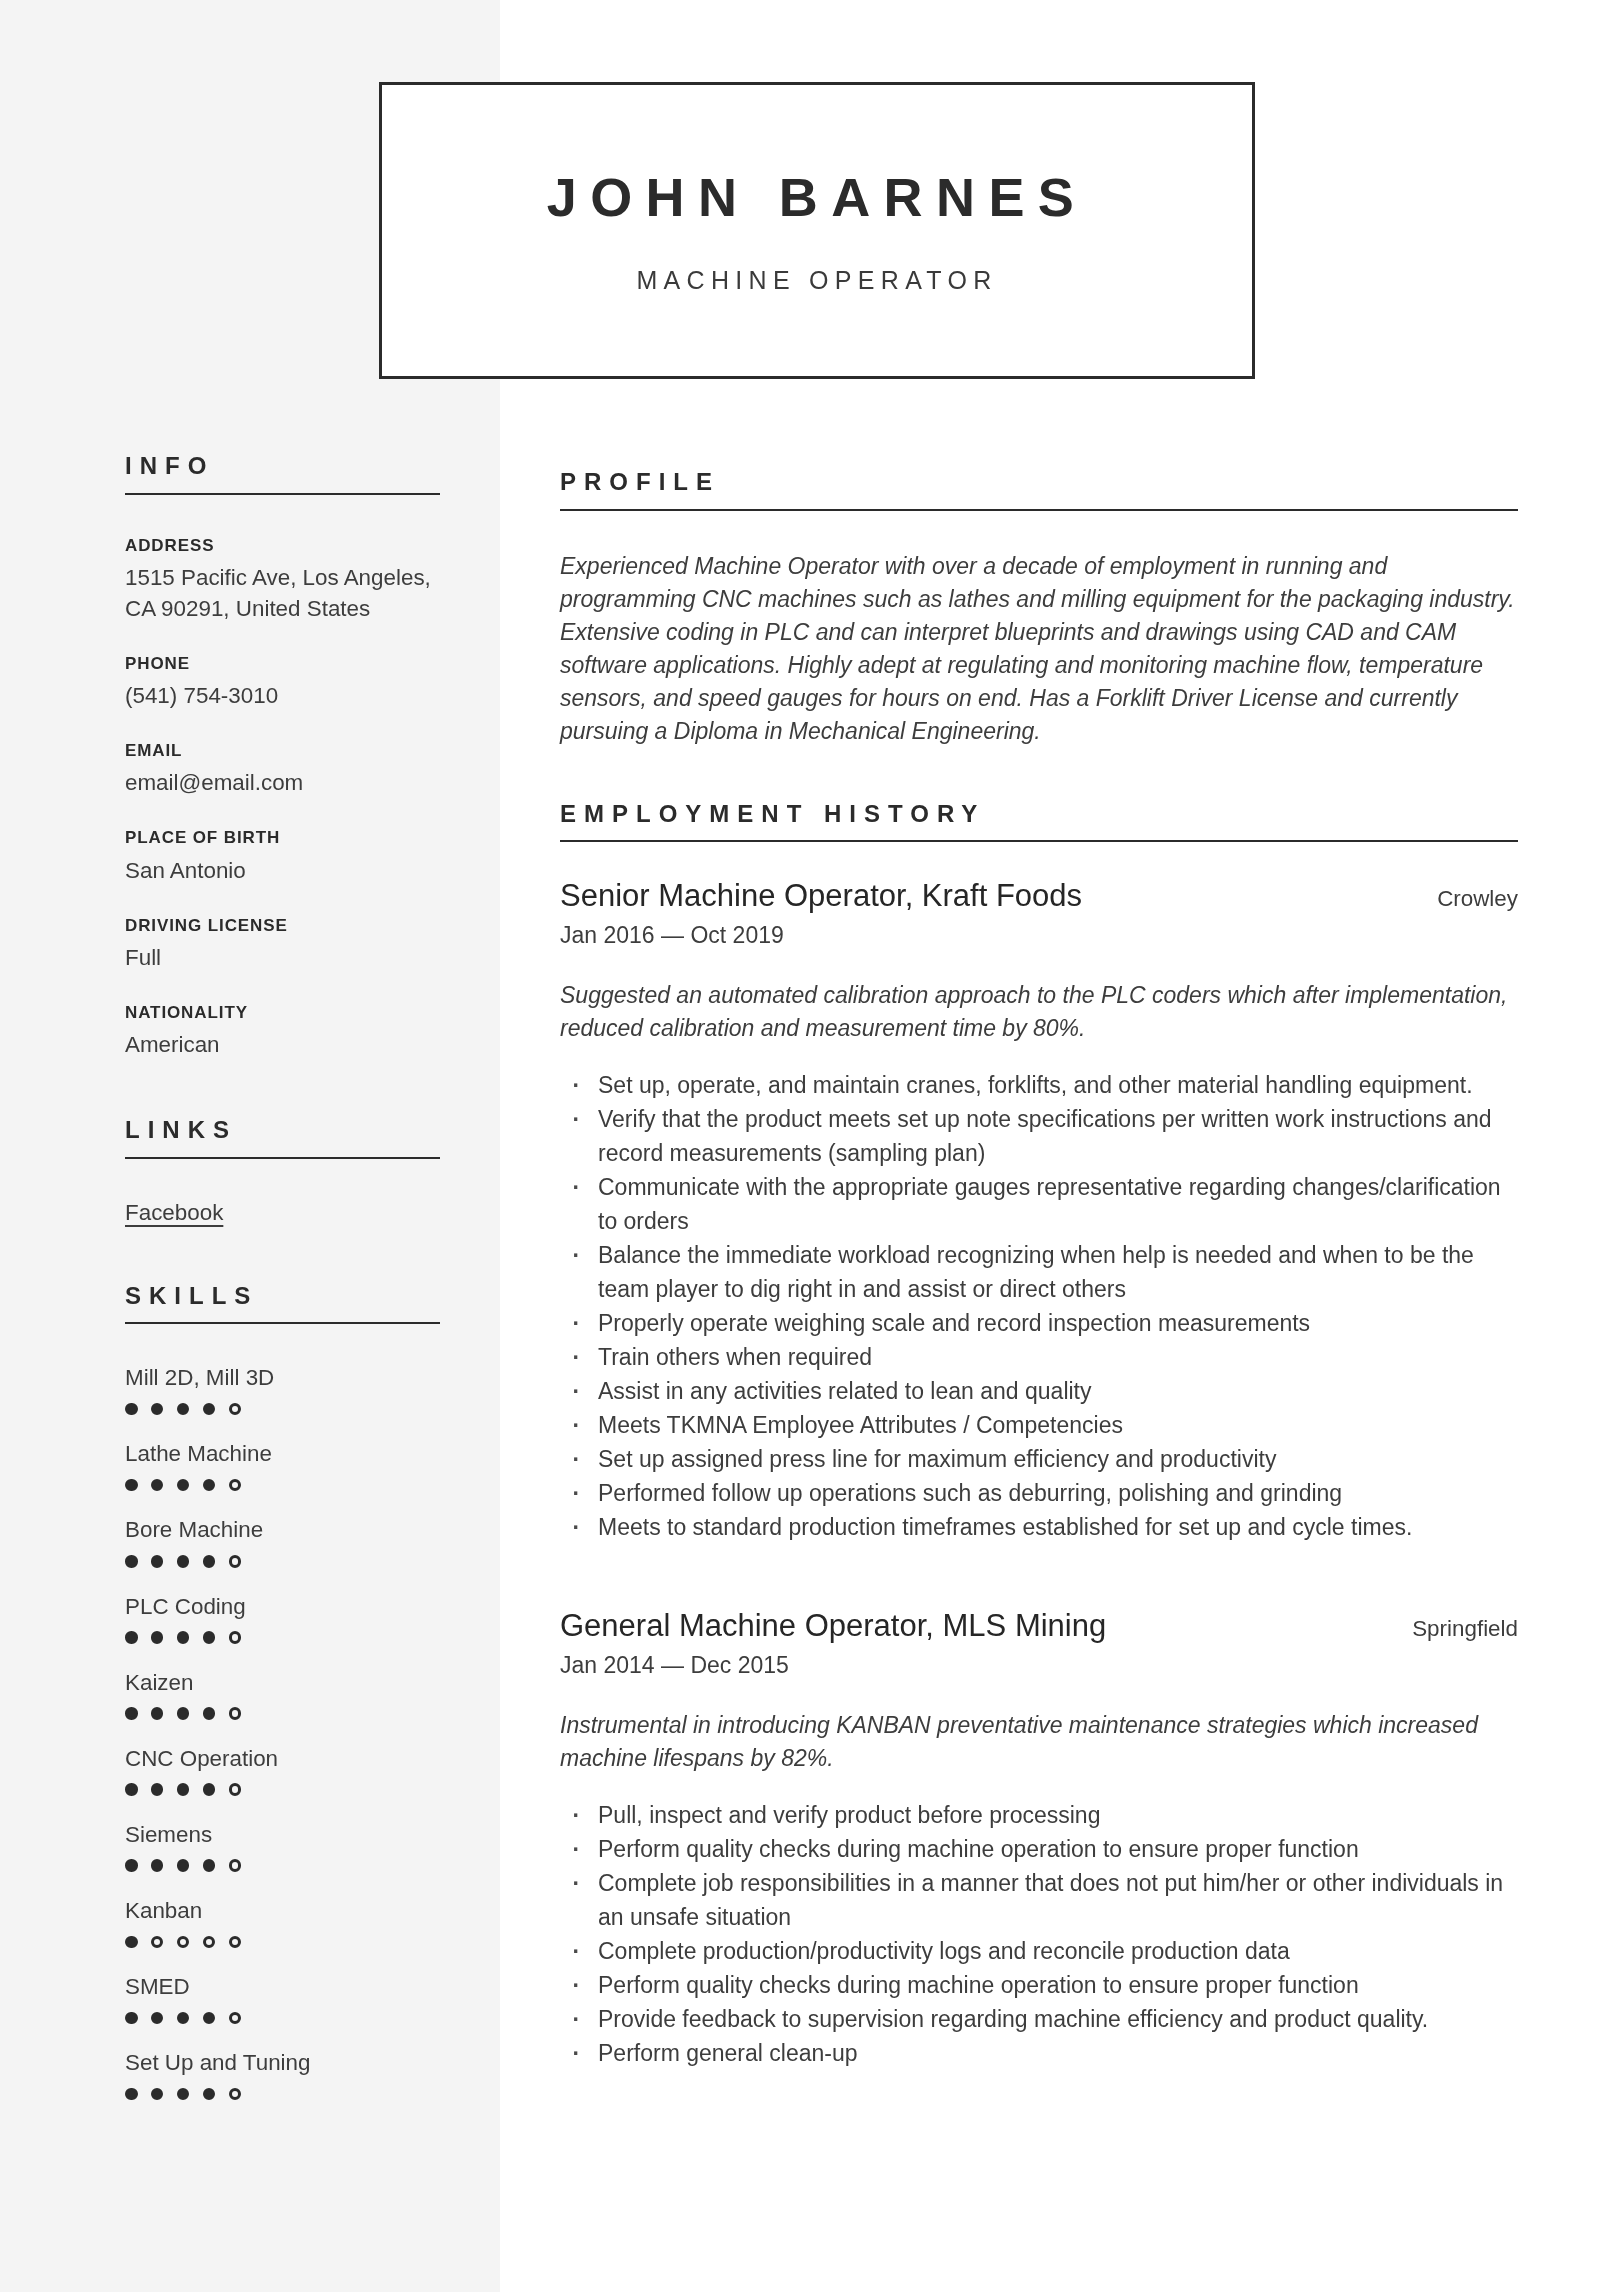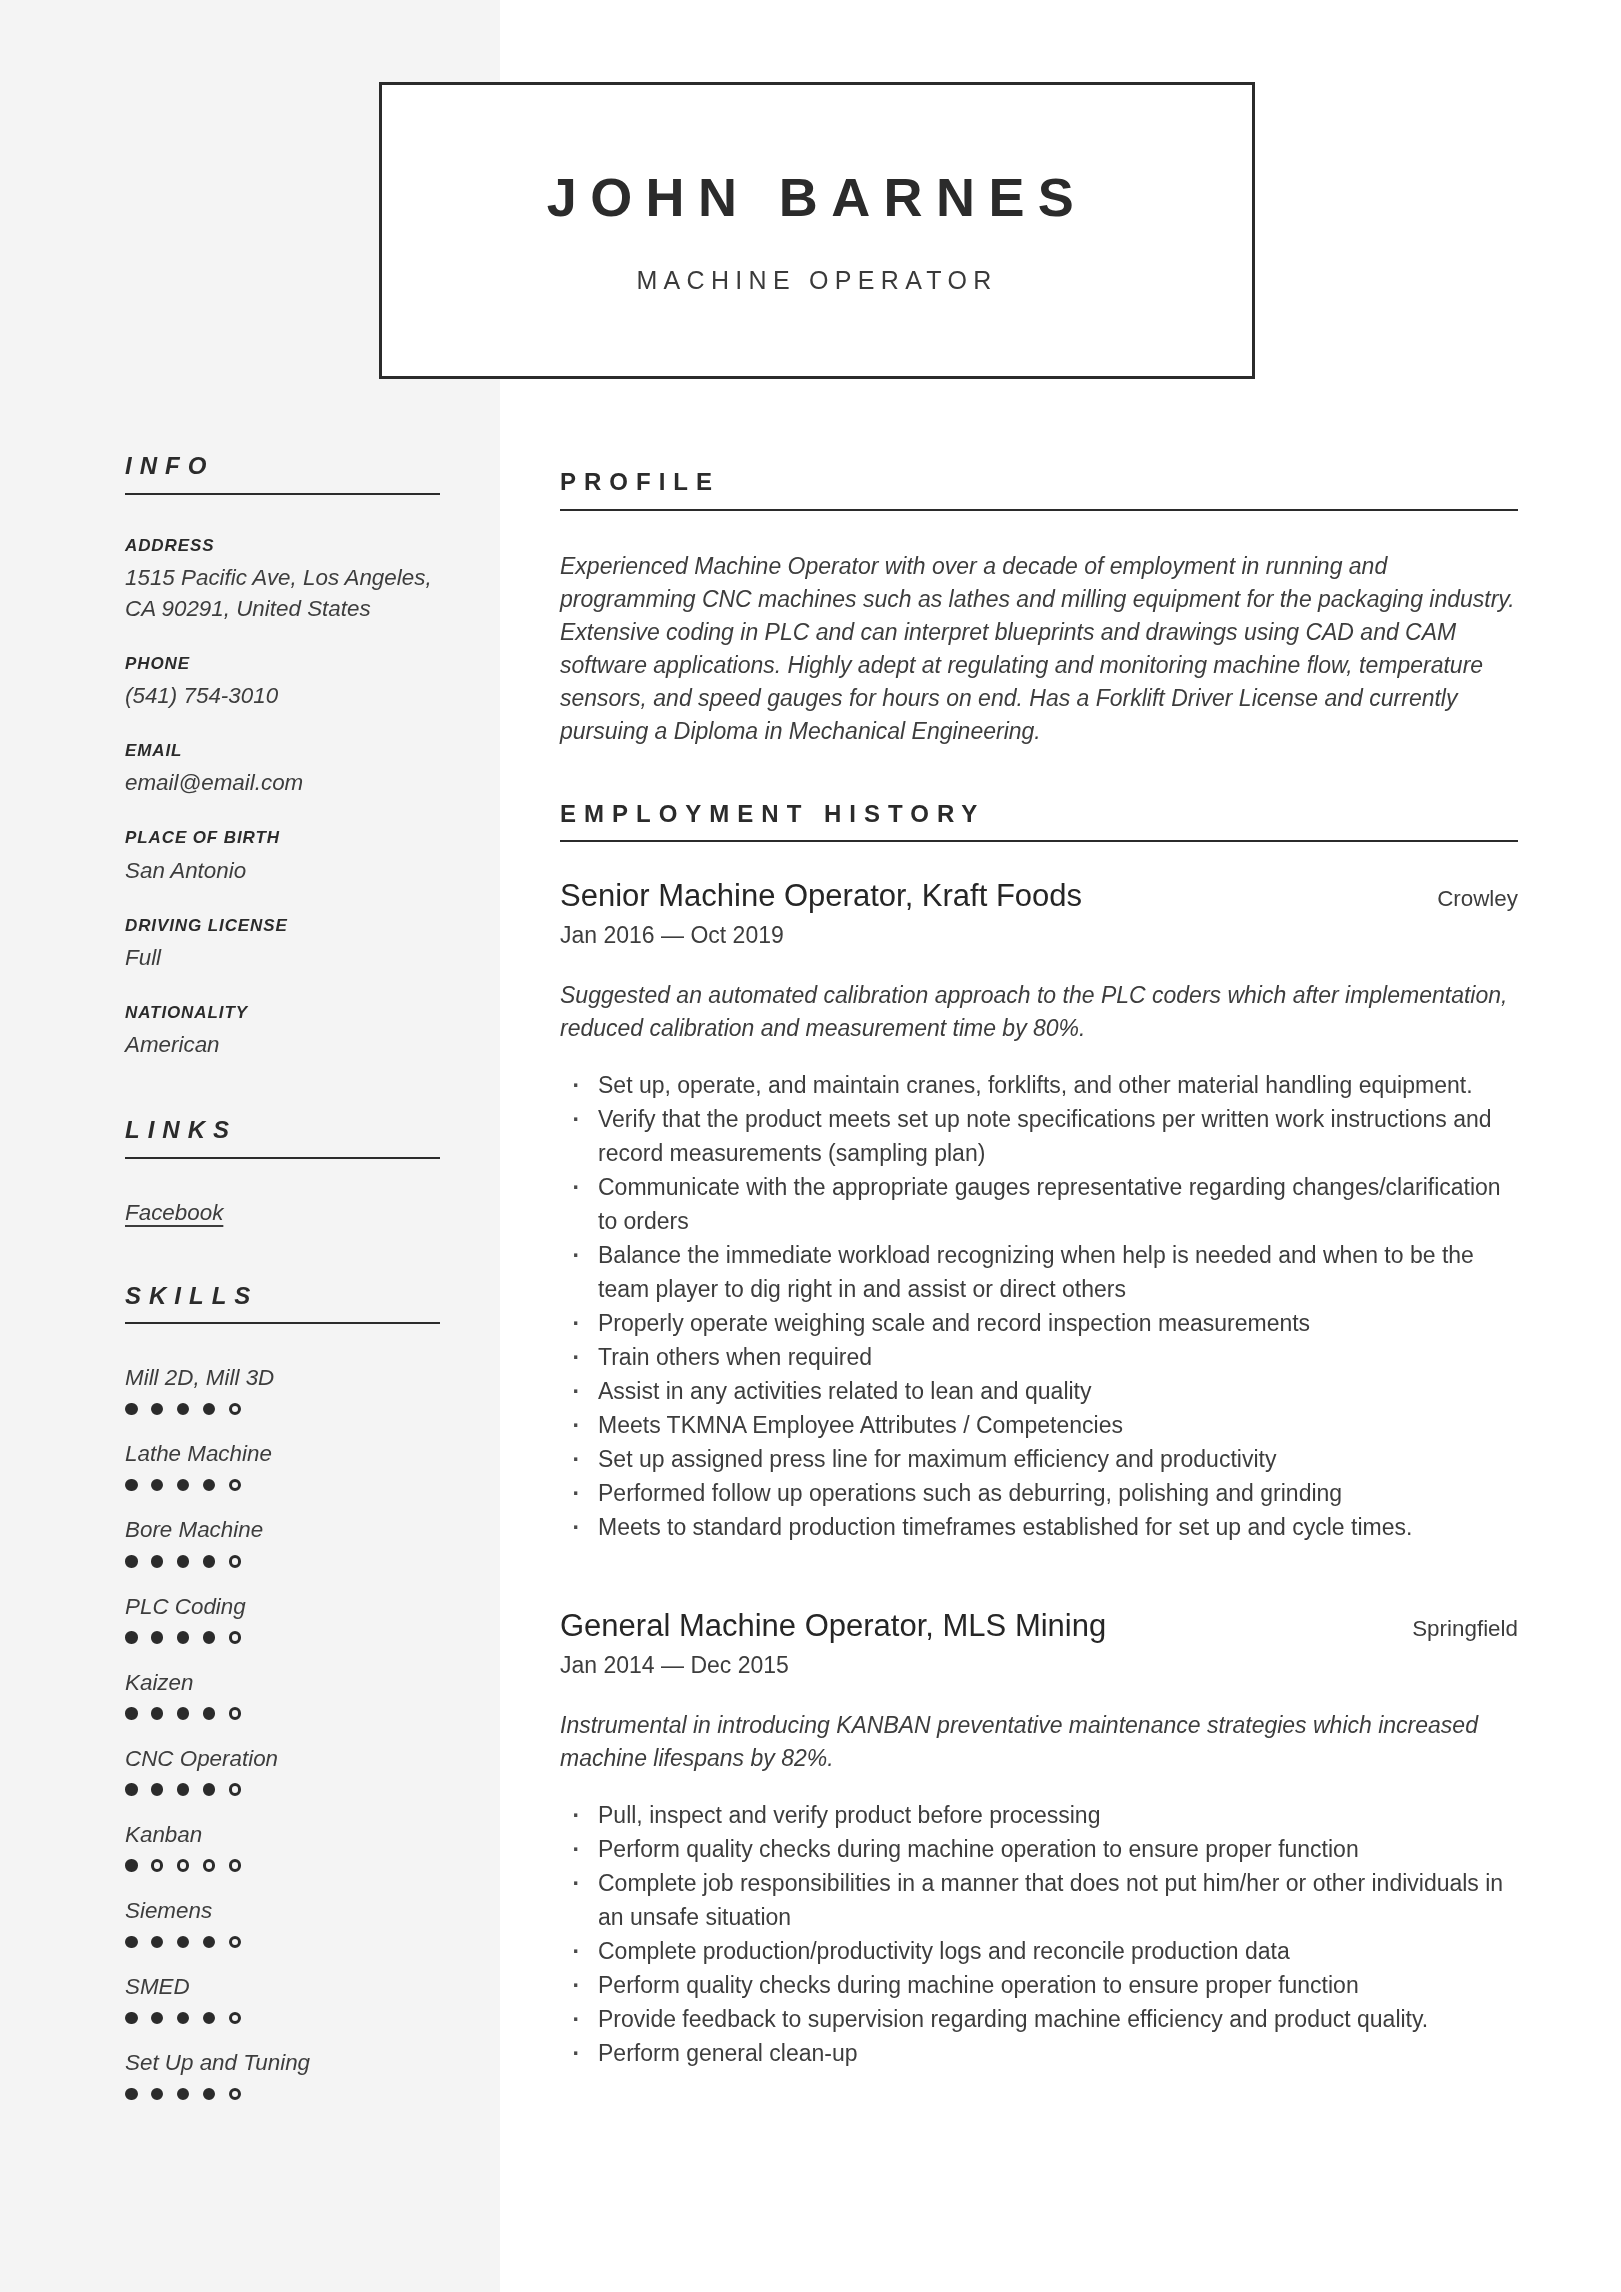--- a/index.html
+++ b/index.html
@@ -17,21 +17,20 @@
     width:1621px;height:2293px;
     background:var(--page-bg);
     overflow:hidden;
     color:var(--body-text);
   }
   
   .sidebar{
     position:absolute;left:0;top:0;
     width:500px;height:2293px;
     background:var(--sidebar-bg);
-    font-style:italic;
   }
   .sidebar-content{
     position:absolute;left:125px;top:452px;width:315px;
   }
   .sb-section{margin:0 0 56px 0;}
   .sb-heading{
     font-size:24px;font-weight:bold;letter-spacing:8px;
     color:var(--ink);
   }
   .rule{
@@ -220,36 +219,36 @@
           <div class="skill-name">CNC Operation</div>
           <div class="skill-dots">
               <span class="dot filled"></span>
               <span class="dot filled"></span>
               <span class="dot filled"></span>
               <span class="dot filled"></span>
               <span class="dot"></span>
             </div>
         </div>
         <div class="skill">
+          <div class="skill-name">Siemens</div>
+          <div class="skill-dots">
+              <span class="dot filled"></span>
+              <span class="dot filled"></span>
+              <span class="dot filled"></span>
+              <span class="dot filled"></span>
+              <span class="dot"></span>
+            </div>
+        </div>
+        <div class="skill">
           <div class="skill-name">Kanban</div>
           <div class="skill-dots">
               <span class="dot filled"></span>
               <span class="dot"></span>
               <span class="dot"></span>
               <span class="dot"></span>
-              <span class="dot"></span>
-            </div>
-        </div>
-        <div class="skill">
-          <div class="skill-name">Siemens</div>
-          <div class="skill-dots">
-              <span class="dot filled"></span>
-              <span class="dot filled"></span>
-              <span class="dot filled"></span>
-              <span class="dot filled"></span>
               <span class="dot"></span>
             </div>
         </div>
         <div class="skill">
           <div class="skill-name">SMED</div>
           <div class="skill-dots">
               <span class="dot filled"></span>
               <span class="dot filled"></span>
               <span class="dot filled"></span>
               <span class="dot filled"></span>

